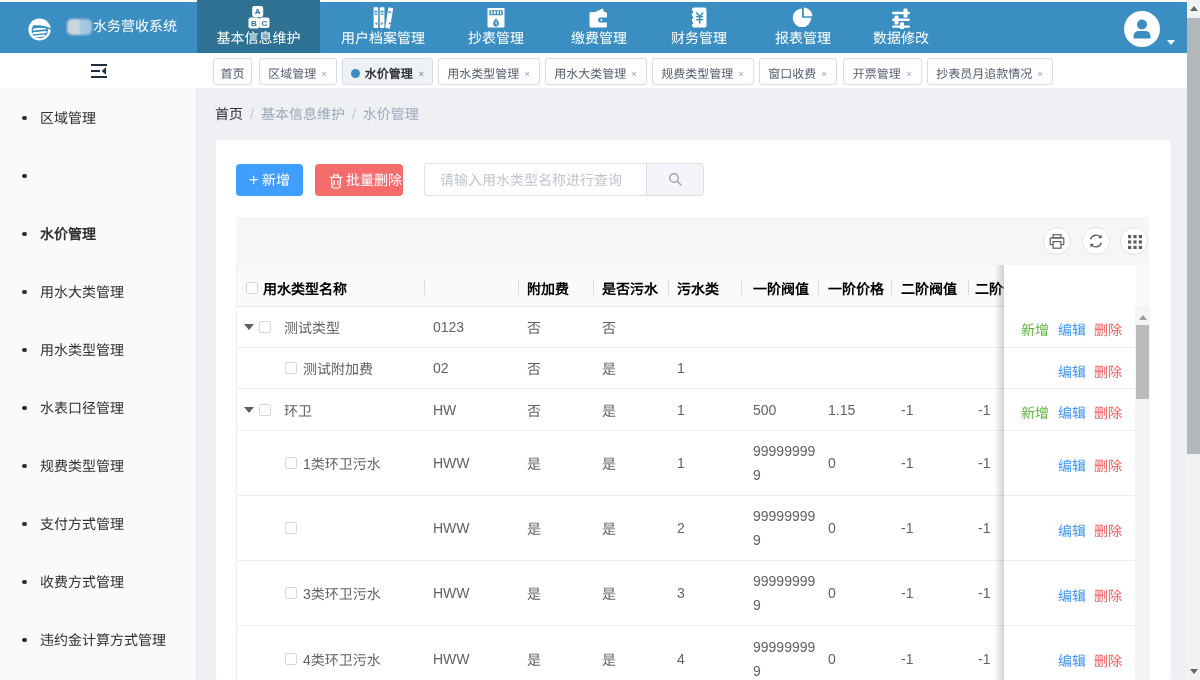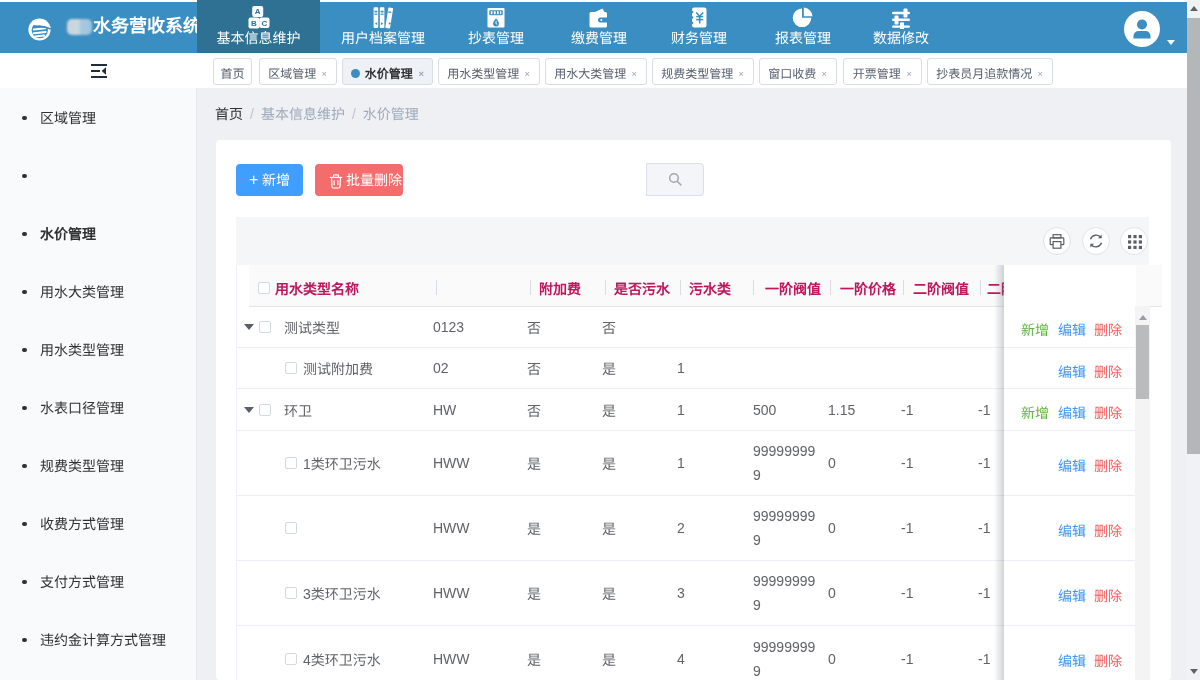--- a/index.html
+++ b/index.html
@@ -4,21 +4,21 @@
 <title>水务营收系统</title>
 <style>
 *{margin:0;padding:0;box-sizing:border-box}
 html,body{width:1200px;height:680px;overflow:hidden}
 body{font-family:"Liberation Sans",sans-serif;font-size:14px;position:relative;background:#eef0f3;color:#303133}
 .abs{position:absolute}
 
 .topbar{position:absolute;left:0;top:0;width:1187px;height:53px;background:#3a8ec2}
 .topline{position:absolute;left:0;top:0;width:1187px;height:1.5px;background:#fff;z-index:2}
 .logo{position:absolute;left:28px;top:18px;width:23px;height:23px}
-.brand{position:absolute;left:93px;top:19.5px;color:#fff;font-size:18px;font-weight:bold;line-height:13px}
+.brand{position:absolute;left:93px;top:19.5px;color:#fff;font-size:14px;font-weight:normal;line-height:13px}
 .blur{position:absolute;left:67px;top:19px;width:25px;height:16px;border-radius:5px;background:linear-gradient(90deg,#c9d4da 0%,#cdd8de 45%,#a8cadf 55%,#9cc4dc 100%);filter:blur(1.2px)}
 .navitem{position:absolute;top:0;height:53px;text-align:center;color:#fff;z-index:3}
 .navitem .ic{position:absolute;left:0;right:0;top:6px;height:23px}
 .navitem .lb{position:absolute;left:0;right:0;top:31px;font-size:14px;line-height:15px}
 .navitem.active{background:#2e7193}
 .caret{position:absolute;left:1167px;top:40px;width:0;height:0;border:4.5px solid transparent;border-top:5.5px solid #fff;border-bottom:none}
 
 .tabstrip{position:absolute;left:0;top:53px;width:1187px;height:35px;background:#fff}
 .tabs{position:absolute;left:213px;top:58px;height:34px;white-space:nowrap}
 .tab{display:inline-block;vertical-align:top;height:27px;line-height:30px;border:1px solid #d8dce5;background:#fff;color:#57606f;font-size:12px;border-radius:3px;margin-right:5px;text-align:center}
@@ -40,21 +40,21 @@
 .card{position:absolute;left:216px;top:140px;width:955px;height:540px;background:#fff;border-radius:4px}
 .btn-add{position:absolute;left:20px;top:23.5px;width:67px;height:32px;background:#409eff;border-radius:4px;color:#fff;font-size:14px;text-align:center;line-height:32px}
 .btn-del{position:absolute;left:99px;top:23.5px;width:88px;height:32px;background:#f56c6c;border-radius:4px;color:#fff;font-size:14px;text-align:center;line-height:32px}
 .sinput{position:absolute;left:208px;top:22.5px;width:222px;height:33px;border:1px solid #dcdfe6;border-right:none;border-radius:4px 0 0 4px;background:#fff;color:#bfc4cd;font-size:14px;line-height:32px;padding-left:15px}
 .sbtn{position:absolute;left:430px;top:22.5px;width:58px;height:33px;border:1px solid #dcdfe6;border-radius:0 4px 4px 0;background:#f4f5f8}
 
 .toolbar{position:absolute;left:20px;top:77px;width:913px;height:48px;background:#f5f6f8}
 .cbtn{position:absolute;top:10px;width:28px;height:28px;border-radius:50%;background:#fff;border:1px solid #dfe3ea}
 
 .tbl{position:absolute;left:20px;top:125px;width:913px;height:415px;background:#fff;border-left:1px solid #ebeef5}
-.thead{position:absolute;left:12px;top:0;width:913px;height:42px;background:#fafafb;border-bottom:1.5px solid #e2e6ec;font-weight:bold;color:#be185d}
+.thead{position:absolute;left:0;top:0;width:913px;height:42px;background:#fafafb;border-bottom:1.5px solid #e2e6ec;font-weight:bold;color:#000000}
 .th{position:absolute;top:0;height:41px;line-height:48px}
 .vsep{position:absolute;top:15px;width:1px;height:15px;background:#d8dce5}
 .trow{position:absolute;left:0;width:913px;border-bottom:1px solid #ebeef5;color:#606266}
 .cell{position:absolute;top:0;height:100%;display:flex;align-items:center}
 .ck{width:12px;height:12px;border:1px solid #d4d8df;border-radius:2px;background:#fff}
 .tri{width:0;height:0;border-left:5px solid transparent;border-right:5px solid transparent;border-top:6px solid #5a5e66}
 
 .pin{position:absolute;left:767px;top:0;width:132px;height:415px;background:#fff;z-index:3}
 .pinshadow{position:absolute;left:757px;top:0;width:10px;height:415px;background:linear-gradient(90deg,rgba(120,130,140,0) 0%,rgba(90,100,110,.28) 100%);z-index:3}
 .pinhead{position:absolute;left:767px;top:0;width:146px;height:42px;background:#fafafb;border-bottom:1.5px solid #e2e6ec;z-index:4;font-weight:bold;color:#303133;line-height:48px}
@@ -244,25 +244,25 @@
   <div class="sitem">
       <span class="b"></span>
       <span class="t">水表口径管理</span>
     </div>
   <div class="sitem">
       <span class="b"></span>
       <span class="t">规费类型管理</span>
     </div>
   <div class="sitem">
       <span class="b"></span>
+      <span class="t">支付方式管理</span>
+    </div>
+  <div class="sitem">
+      <span class="b"></span>
       <span class="t">收费方式管理</span>
-    </div>
-  <div class="sitem">
-      <span class="b"></span>
-      <span class="t">支付方式管理</span>
     </div>
   <div class="sitem">
       <span class="b"></span>
       <span class="t">违约金计算方式管理</span>
     </div>
 </div>
 
 <div class="bread"><span class="b1">首页</span><span class="sep">/</span><span class="b2">基本信息维护</span><span class="sep">/</span><span class="b2">水价管理</span></div>
 
 <div class="card">
@@ -272,20 +272,21 @@
         <g fill="none" stroke="#fff" stroke-width="1.2">
           <path d="M0.8 3.4 h12.4"></path>
           <path d="M4.6 3.2 v-1.6 a0.7 0.7 0 0 1 0.7 -0.7 h3.4 a0.7 0.7 0 0 1 0.7 0.7 v1.6"></path>
           <path d="M2.5 3.6 l0.5 9.2 a1.3 1.3 0 0 0 1.3 1.2 h5.4 a1.3 1.3 0 0 0 1.3 -1.2 l0.5 -9.2"></path>
           <path d="M5.1 6.2 v5"></path>
           <path d="M8.9 6.2 v5"></path>
         </g>
       </svg>
       <span style="position:absolute;left:31px;top:0">批量删除</span>
     </div>
+  <div class="sinput">请输入用水类型名称进行查询</div>
   <div class="sbtn">
       <svg width="16" height="16" viewBox="0 0 16 16" style="position:absolute;left:20px;top:7px">
         <circle cx="7" cy="7" r="4.3" fill="none" stroke="#a0a5b0" stroke-width="1.5"></circle>
         <path d="M10.2 10.2 L14 14" stroke="#a0a5b0" stroke-width="1.5" stroke-linecap="round"></path>
       </svg>
     </div>
   <div class="toolbar">
     <div class="cbtn" style="left:807px">
         <svg width="16" height="15" viewBox="0 0 16 15" style="position:absolute;left:5px;top:6px">
           <g fill="none" stroke="#5a5e66" stroke-width="1.2">

